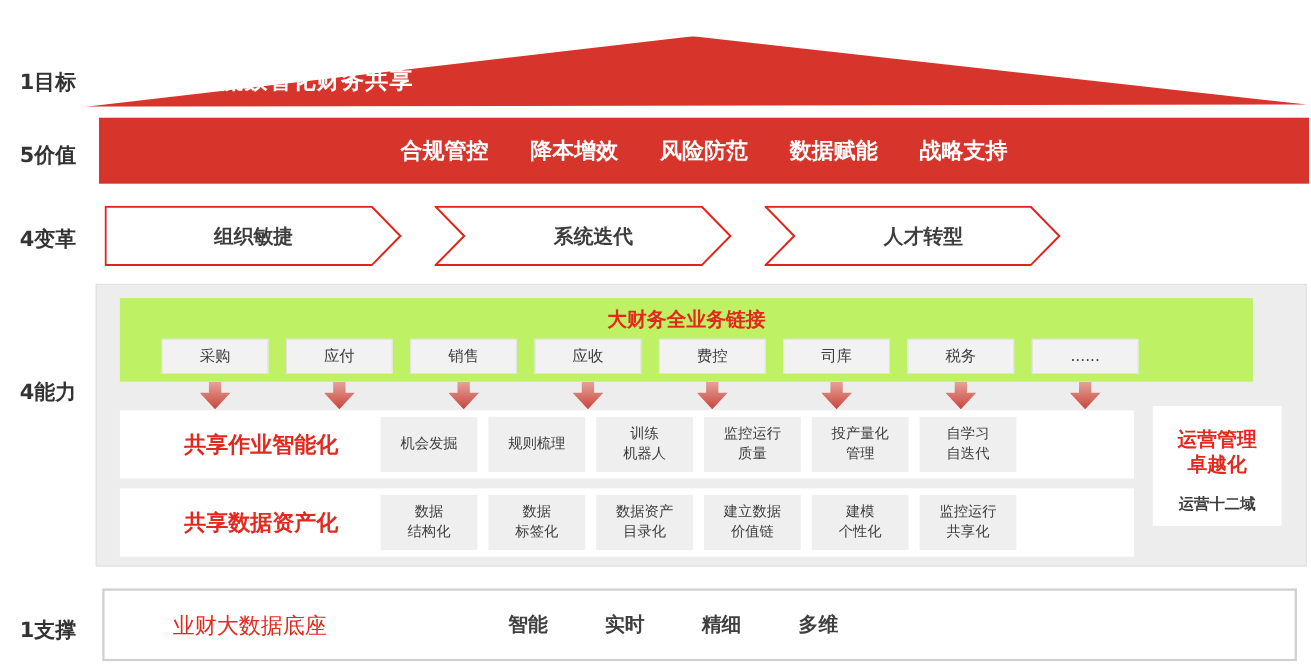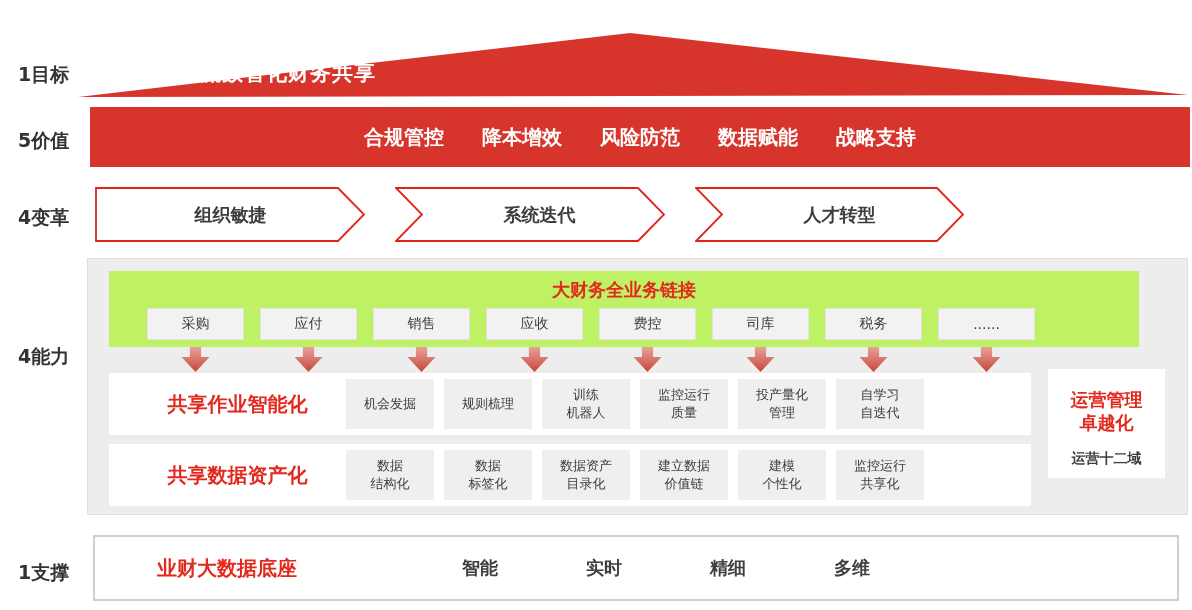--- a/index.html
+++ b/index.html
@@ -47,22 +47,22 @@
   .cap-items{position:absolute;left:237px;top:6px;display:flex;gap:10px;border-radius:25px;}
   .cap-item{width:88px;height:50px;background:#efefef;display:flex;align-items:center;justify-content:center;
             text-align:center;font-size:13px;line-height:1.35;color:#3c3c3c;white-space:pre-line;}
   .side-box{position:absolute;left:960px;top:110px;width:117px;height:109px;background:#fff;text-align:center;}
   .side-title{margin-top:20px;color:#e3291e;font-weight:bold;font-size:18px;line-height:1.25;white-space:pre-line;}
   .side-sub{margin-top:16px;font-size:14px;font-weight:bold;color:#3c3c3c;}
 
   
   .support-box{position:absolute;left:93px;top:535px;width:1086px;height:66px;background:#fff;
                border:2px solid #cfcfcf;box-sizing:border-box;display:flex;align-items:center;}
-  .support-title{margin-left:62px;color:#e3291e;font-weight:bold;font-size:20px;white-space:nowrap;}
-  .support-items{display:flex;margin-left:165px;gap:88px;}
+  .support-title{margin-left:62px;color:#e3291e;font-weight:normal;font-size:20px;white-space:nowrap;}
+  .support-items{display:flex;margin-left:165px;gap:52px;}
   .support-item{font-size:18px;font-weight:bold;color:#3f3f3f;white-space:nowrap;}
 </style>
 </head>
 <body>
 
 <div class="canvas">
 
   <div class="row-label" style="top:62px">1目标</div>
   <div class="row-label" style="top:128px">5价值</div>
   <div class="row-label" style="top:205px">4变革</div>

